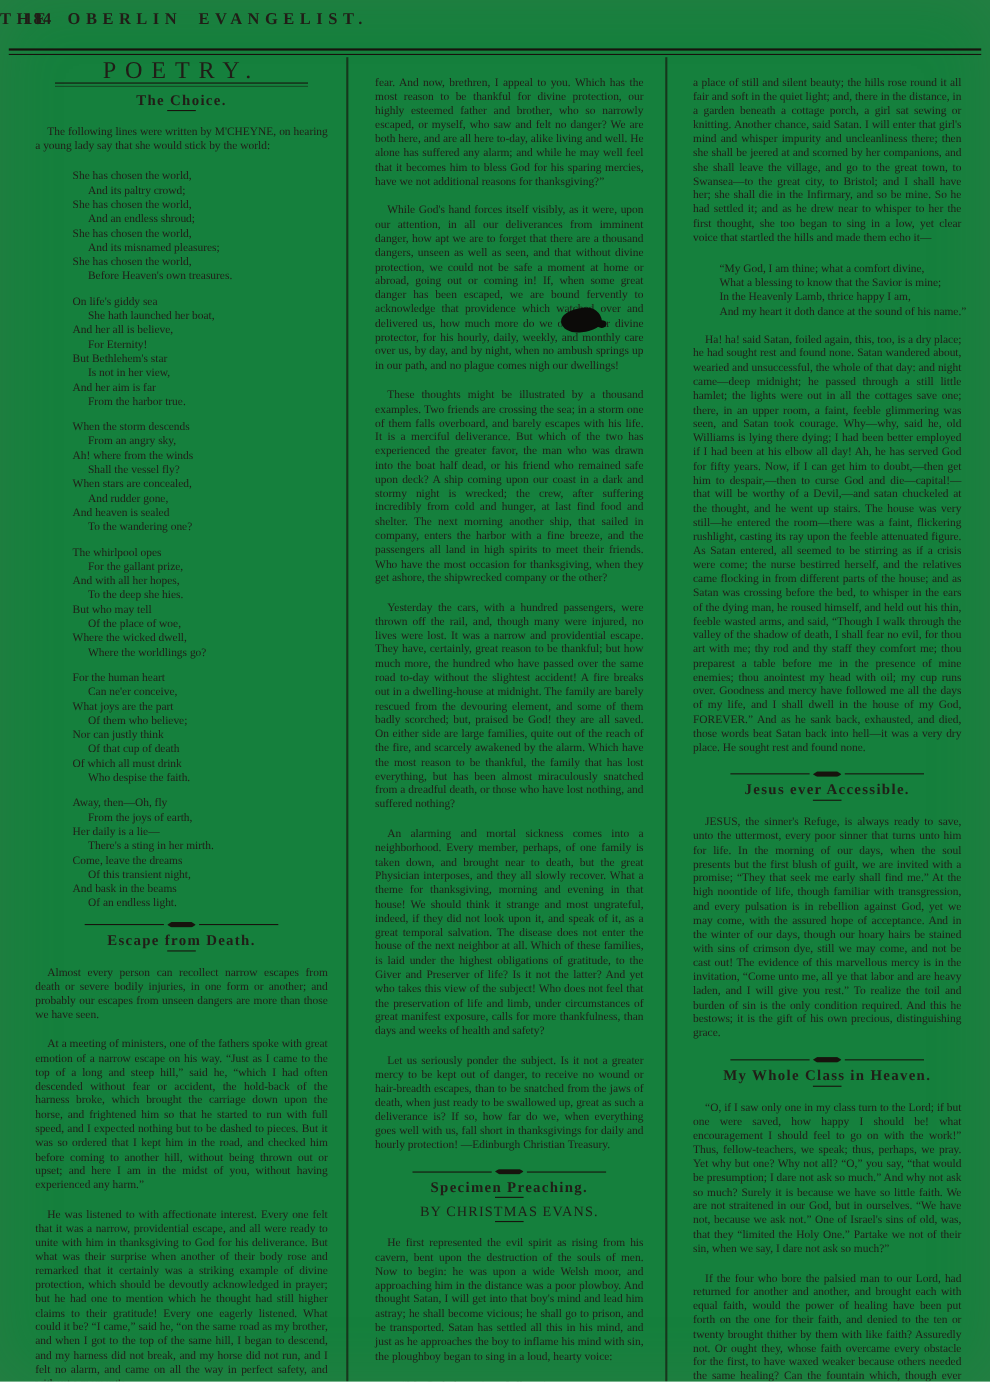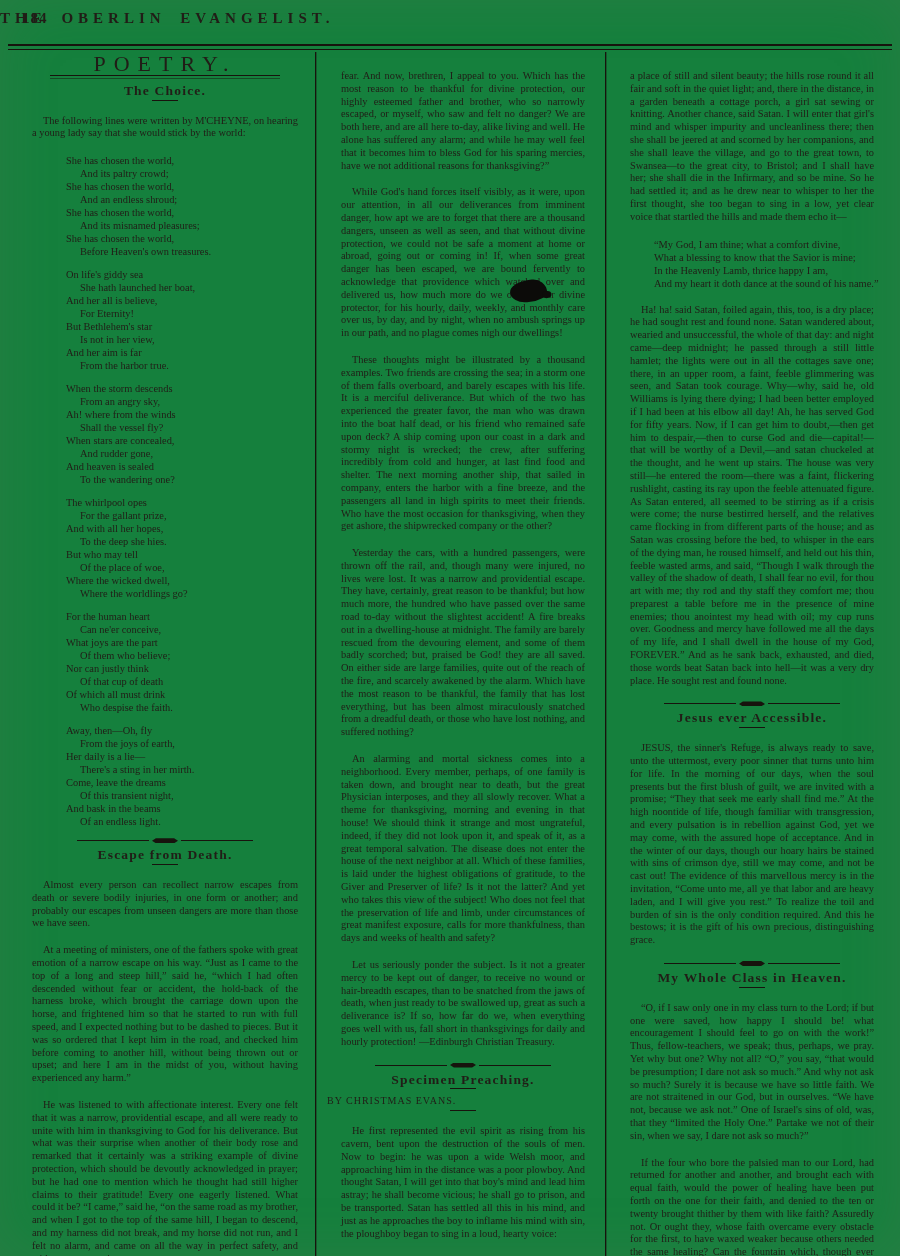--- a/index.html
+++ b/index.html
@@ -17,21 +17,21 @@
   .col{position:absolute; top:56px; height:1200px; overflow:hidden; font-size:10.4px; line-height:12.8px; text-align:justify;}
   .col1{left:18px; width:294px;}
   .col2{left:327px; width:272px;}
   .col3{left:616px; width:272px;}
   p{margin:14px; text-indent:11px;}
   p.no-indent{text-indent:0;}
   .poetry-heading{font-size:22px; letter-spacing:8px; text-align:center; margin:2px 0 4px; text-indent:0;}
   .poetry-rule{width:230px; margin:0 auto 6px; border-top:1.6px solid #17130d; border-bottom:1px solid rgba(23,19,13,.5); height:2px;}
   .article-title{font-size:13.5px; font-weight:bold; text-align:center; letter-spacing:1.2px; margin:6px 0 2px; text-indent:0;}
   .title-rule{width:26px; margin:2px auto 6px; border-top:1px solid #17130d;}
-  .byline{font-size:10px; text-align:left; letter-spacing:1px; margin:4px 0 2px; text-indent:0;}
+  .byline{font-size:13px; text-align:center; letter-spacing:1px; margin:4px 0 2px; text-indent:0;}
   .poem{padding-left:48px; margin-top:4px; text-align:left;}
   .poem-stanza{margin-bottom:10px;}
   .hymn{margin:7px 0 7px 38px; text-align:left;}
   .line{line-height:13px;}
   .line-indent{padding-left:14px;}
   .divider{display:flex; align-items:center; justify-content:center; margin:8px 0 4px;}
   .dline{width:72px; border-top:1px solid #17130d;}
   .diamond{width:26px; height:5px; background:#17130d; margin:0 3px;
     clip-path:polygon(0 50%,15% 0,85% 0,100% 50%,85% 100%,15% 100%);}
   .ink-blot{position:absolute; left:510px; top:280px; width:37px; height:22px; background:#0c0b09;

